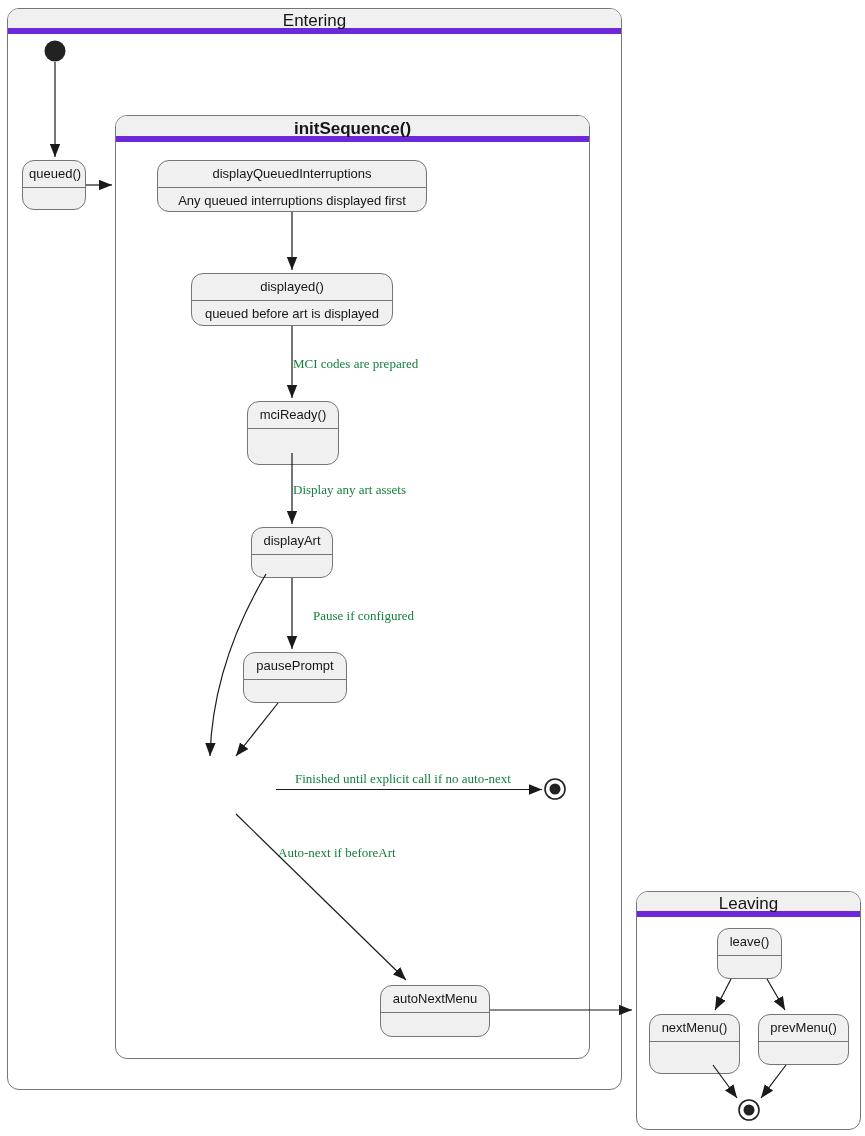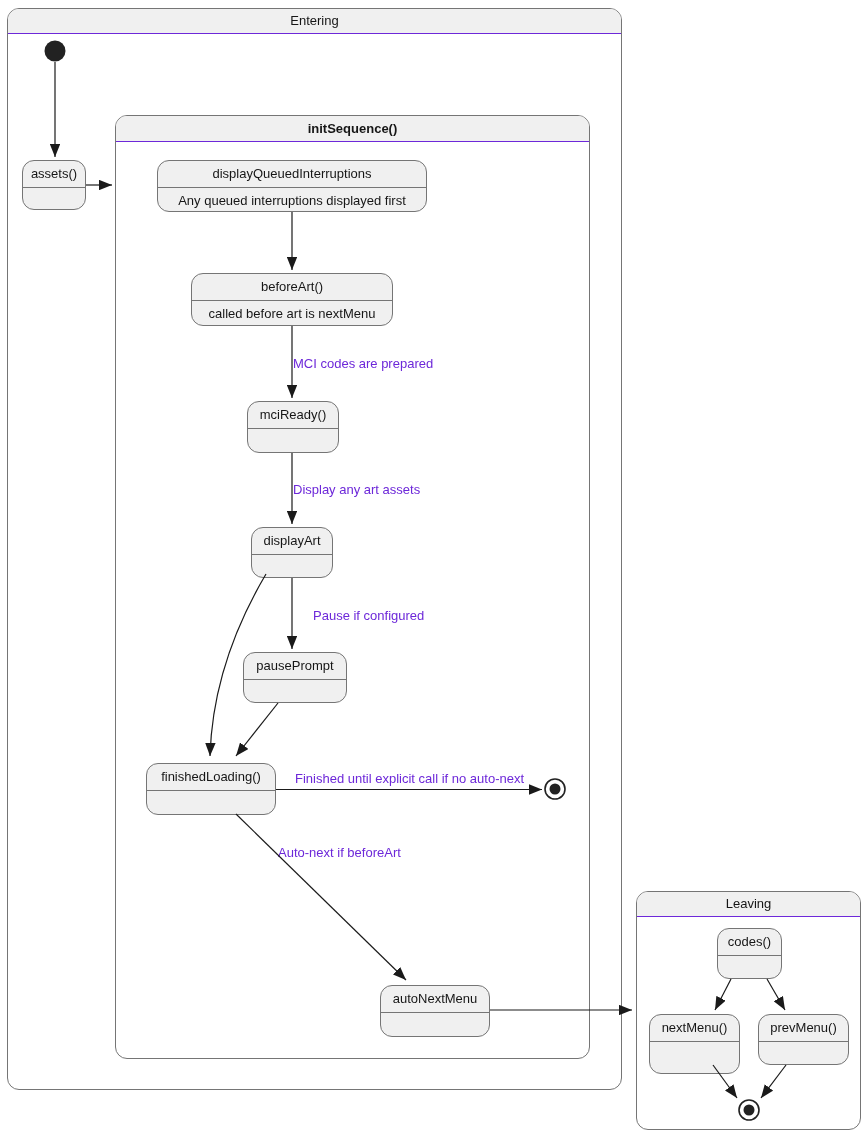--- a/index.html
+++ b/index.html
@@ -17,26 +17,26 @@
   .composite {
     position: absolute;
     box-sizing: border-box;
     background: #ffffff;
     border: 1px solid #757575;
     border-radius: 12px;
   }
   .composite-title {
     box-sizing: border-box;
     background: #f0f0f0;
-    border-bottom: 1px solid #6d28d9;
+    border-bottom: 6px solid #6d28d9;
     border-radius: 11px 11px 0 0;
     text-align: center;
     height: 25px;
     line-height: 24px;
-    font-size: 13px;
+    font-size: 17px;
   }
   
   .state {
     position: absolute;
     box-sizing: border-box;
     background: #f0f0f0;
     border: 1px solid #757575;
     border-radius: 12px;
     overflow: hidden;
   }
@@ -54,21 +54,22 @@
     padding: 1px 6px;
     line-height: 23px;
     text-align: center;
     white-space: nowrap;
   }
   .edge-label {
     position: absolute;
     font-size: 13px;
     line-height: 15px;
     white-space: nowrap;
-    color: #6d28d9;
+    color: #15803d;
+    font-family: Liberation Serif, serif;
   }
   .edges {
     position: absolute;
     left: 0; top: 0;
     pointer-events: none;
   }
 </style>
 </head>
 <body>
 
@@ -80,61 +81,57 @@
 
   <div class="composite" style="left:115px; top:115px; width:475px; height:944px;">
     <div class="composite-title" style="height:26px; line-height:25px;font-weight:bold;">initSequence()</div>
   </div>
 
   <div class="composite" style="left:636px; top:891px; width:225px; height:239px;">
     <div class="composite-title">Leaving</div>
   </div>
 
   <div class="state" style="left:22px; top:160px; width:64px; height:50px;">
-    <div class="state-title">assets()</div>
+    <div class="state-title">queued()</div>
     <div class="state-body"></div>
   </div>
 
   <div class="state" style="left:157px; top:160px; width:270px; height:52px;">
     <div class="state-title">displayQueuedInterruptions</div>
     <div class="state-body">Any queued interruptions displayed first</div>
   </div>
 
   <div class="state" style="left:191px; top:273px; width:202px; height:53px;">
-    <div class="state-title">beforeArt()</div>
-    <div class="state-body">called before art is nextMenu</div>
+    <div class="state-title">displayed()</div>
+    <div class="state-body">queued before art is displayed</div>
   </div>
 
-  <div class="state" style="left:247px; top:401px; width:92px; height:52px;">
+  <div class="state" style="left:247px; top:401px; width:92px; height:64px;">
     <div class="state-title">mciReady()</div>
     <div class="state-body"></div>
   </div>
 
   <div class="state" style="left:243px; top:652px; width:104px; height:51px;">
     <div class="state-title">pausePrompt</div>
     <div class="state-body"></div>
   </div>
 
   <div class="state" style="left:251px; top:527px; width:82px; height:51px;">
     <div class="state-title">displayArt</div>
     <div class="state-body"></div>
   </div>
 
-  <div class="state" style="left:146px; top:763px; width:130px; height:52px;">
-    <div class="state-title">finishedLoading()</div>
-    <div class="state-body"></div>
-  </div>
 
   <div class="state" style="left:380px; top:985px; width:110px; height:52px;">
     <div class="state-title">autoNextMenu</div>
     <div class="state-body"></div>
   </div>
 
   <div class="state" style="left:717px; top:928px; width:65px; height:51px;">
-    <div class="state-title">codes()</div>
+    <div class="state-title">leave()</div>
     <div class="state-body"></div>
   </div>
 
   <div class="state" style="left:649px; top:1014px; width:91px; height:60px;">
     <div class="state-title">nextMenu()</div>
     <div class="state-body"></div>
   </div>
 
   <div class="state" style="left:758px; top:1014px; width:91px; height:51px;">
     <div class="state-title">prevMenu()</div>

